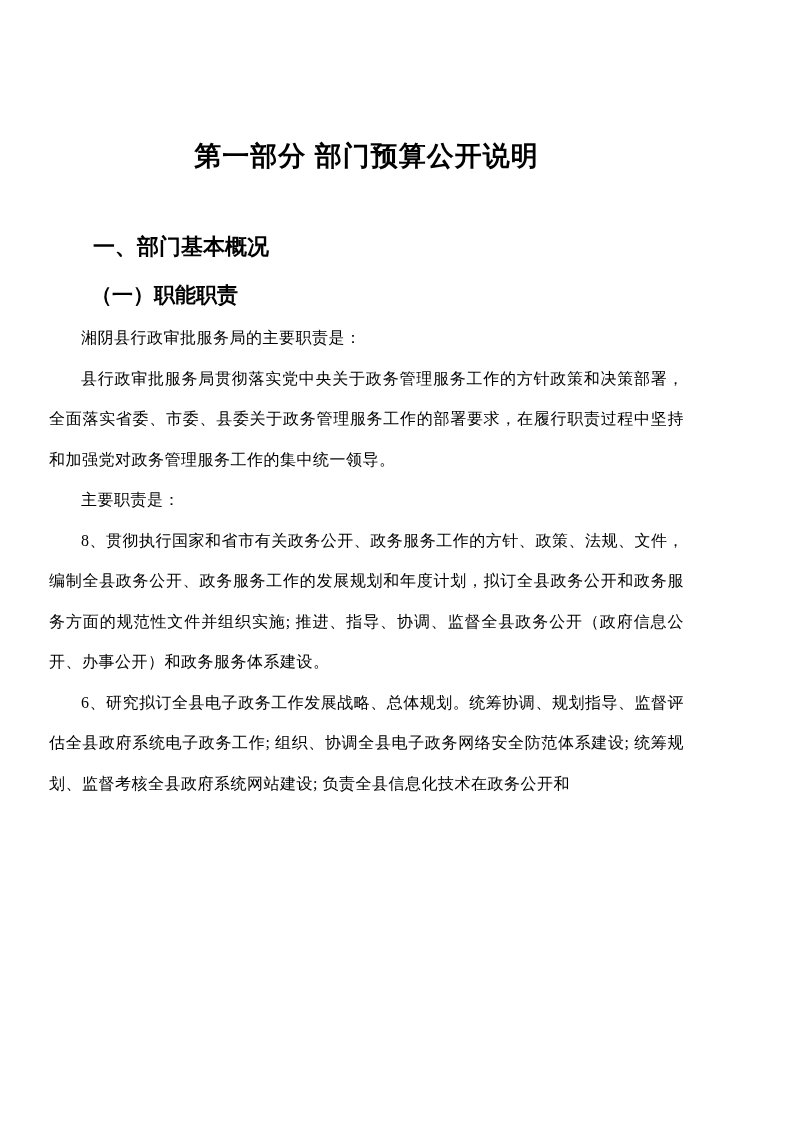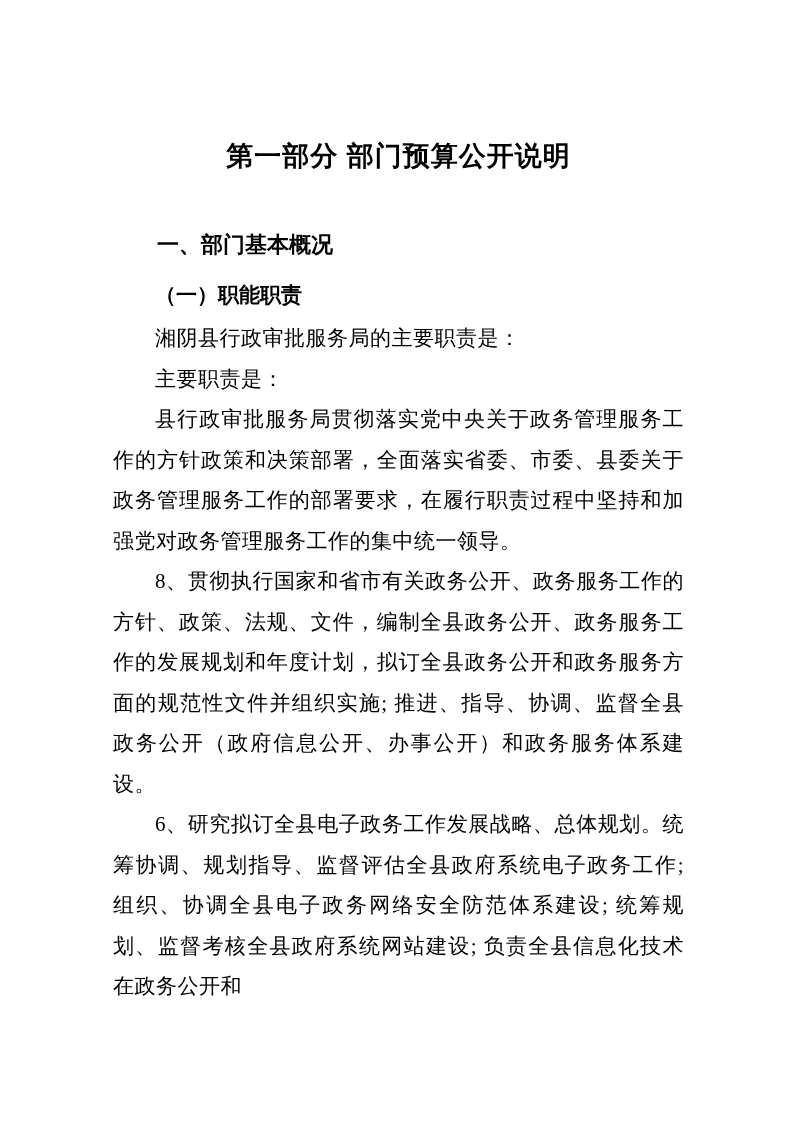--- a/index.html
+++ b/index.html
@@ -7,72 +7,72 @@
     padding: 0;
     background: #ffffff;
   }
   .page {
     position: relative;
     width: 793px;
     height: 1004px;
     margin: 0 auto;
     background: #ffffff;
     box-sizing: border-box;
-    padding: 138px 109px 0 113px;
+    padding: 138px 109px 0 49px;
     overflow: hidden;
     color: #000000;
   }
   .doc-title {
     font-family: "Liberation Sans", "DejaVu Sans", sans-serif;
     font-size: 27px;
     font-weight: bold;
     line-height: 36px;
     text-align: center;
     letter-spacing: 1px;
     margin: 0 0 48px 0;
   }
   .heading-one {
-    font-family: Liberation Mono, monospace;
+    font-family: Liberation Sans, sans-serif;
     font-size: 22px;
     font-weight: bold;
     line-height: 50px;
     text-indent: 2em;
     margin: 0;
   }
   .heading-two {
     font-family: Liberation Sans, sans-serif;
     font-size: 21px;
     font-weight: bold;
     line-height: 46px;
     text-indent: 2em;
     margin: 0;
   }
   .body-para {
     font-family: "Liberation Serif", "DejaVu Serif", serif;
-    font-size: 21px;
+    font-size: 16px;
     line-height: 40.5px;
     text-indent: 2em;
     text-align: justify;
     letter-spacing: 0.5px;
     margin: 0;
   }
 </style>
 </head>
 <body>
 
 <div class="page">
   <h1 class="doc-title">第一部分 部门预算公开说明</h1>
 
   <h2 class="heading-one">一、部门基本概况</h2>
 
   <h3 class="heading-two">（一）职能职责</h3>
 
   <p class="body-para">湘阴县行政审批服务局的主要职责是：</p>
 
+  <p class="body-para">县行政审批服务局贯彻落实党中央关于政务管理服务工作的方针政策和决策部署，全面落实省委、市委、县委关于政务管理服务工作的部署要求，在履行职责过程中坚持和加强党对政务管理服务工作的集中统一领导。</p>
+
   <p class="body-para">主要职责是：</p>
-
-  <p class="body-para">县行政审批服务局贯彻落实党中央关于政务管理服务工作的方针政策和决策部署，全面落实省委、市委、县委关于政务管理服务工作的部署要求，在履行职责过程中坚持和加强党对政务管理服务工作的集中统一领导。</p>
 
   <p class="body-para">8、贯彻执行国家和省市有关政务公开、政务服务工作的方针、政策、法规、文件，编制全县政务公开、政务服务工作的发展规划和年度计划，拟订全县政务公开和政务服务方面的规范性文件并组织实施; 推进、指导、协调、监督全县政务公开（政府信息公开、办事公开）和政务服务体系建设。</p>
 
 
   <p class="body-para">6、研究拟订全县电子政务工作发展战略、总体规划。统筹协调、规划指导、监督评估全县政府系统电子政务工作; 组织、协调全县电子政务网络安全防范体系建设; 统筹规划、监督考核全县政府系统网站建设; 负责全县信息化技术在政务公开和</p>
 </div>
 
 </body></html>

